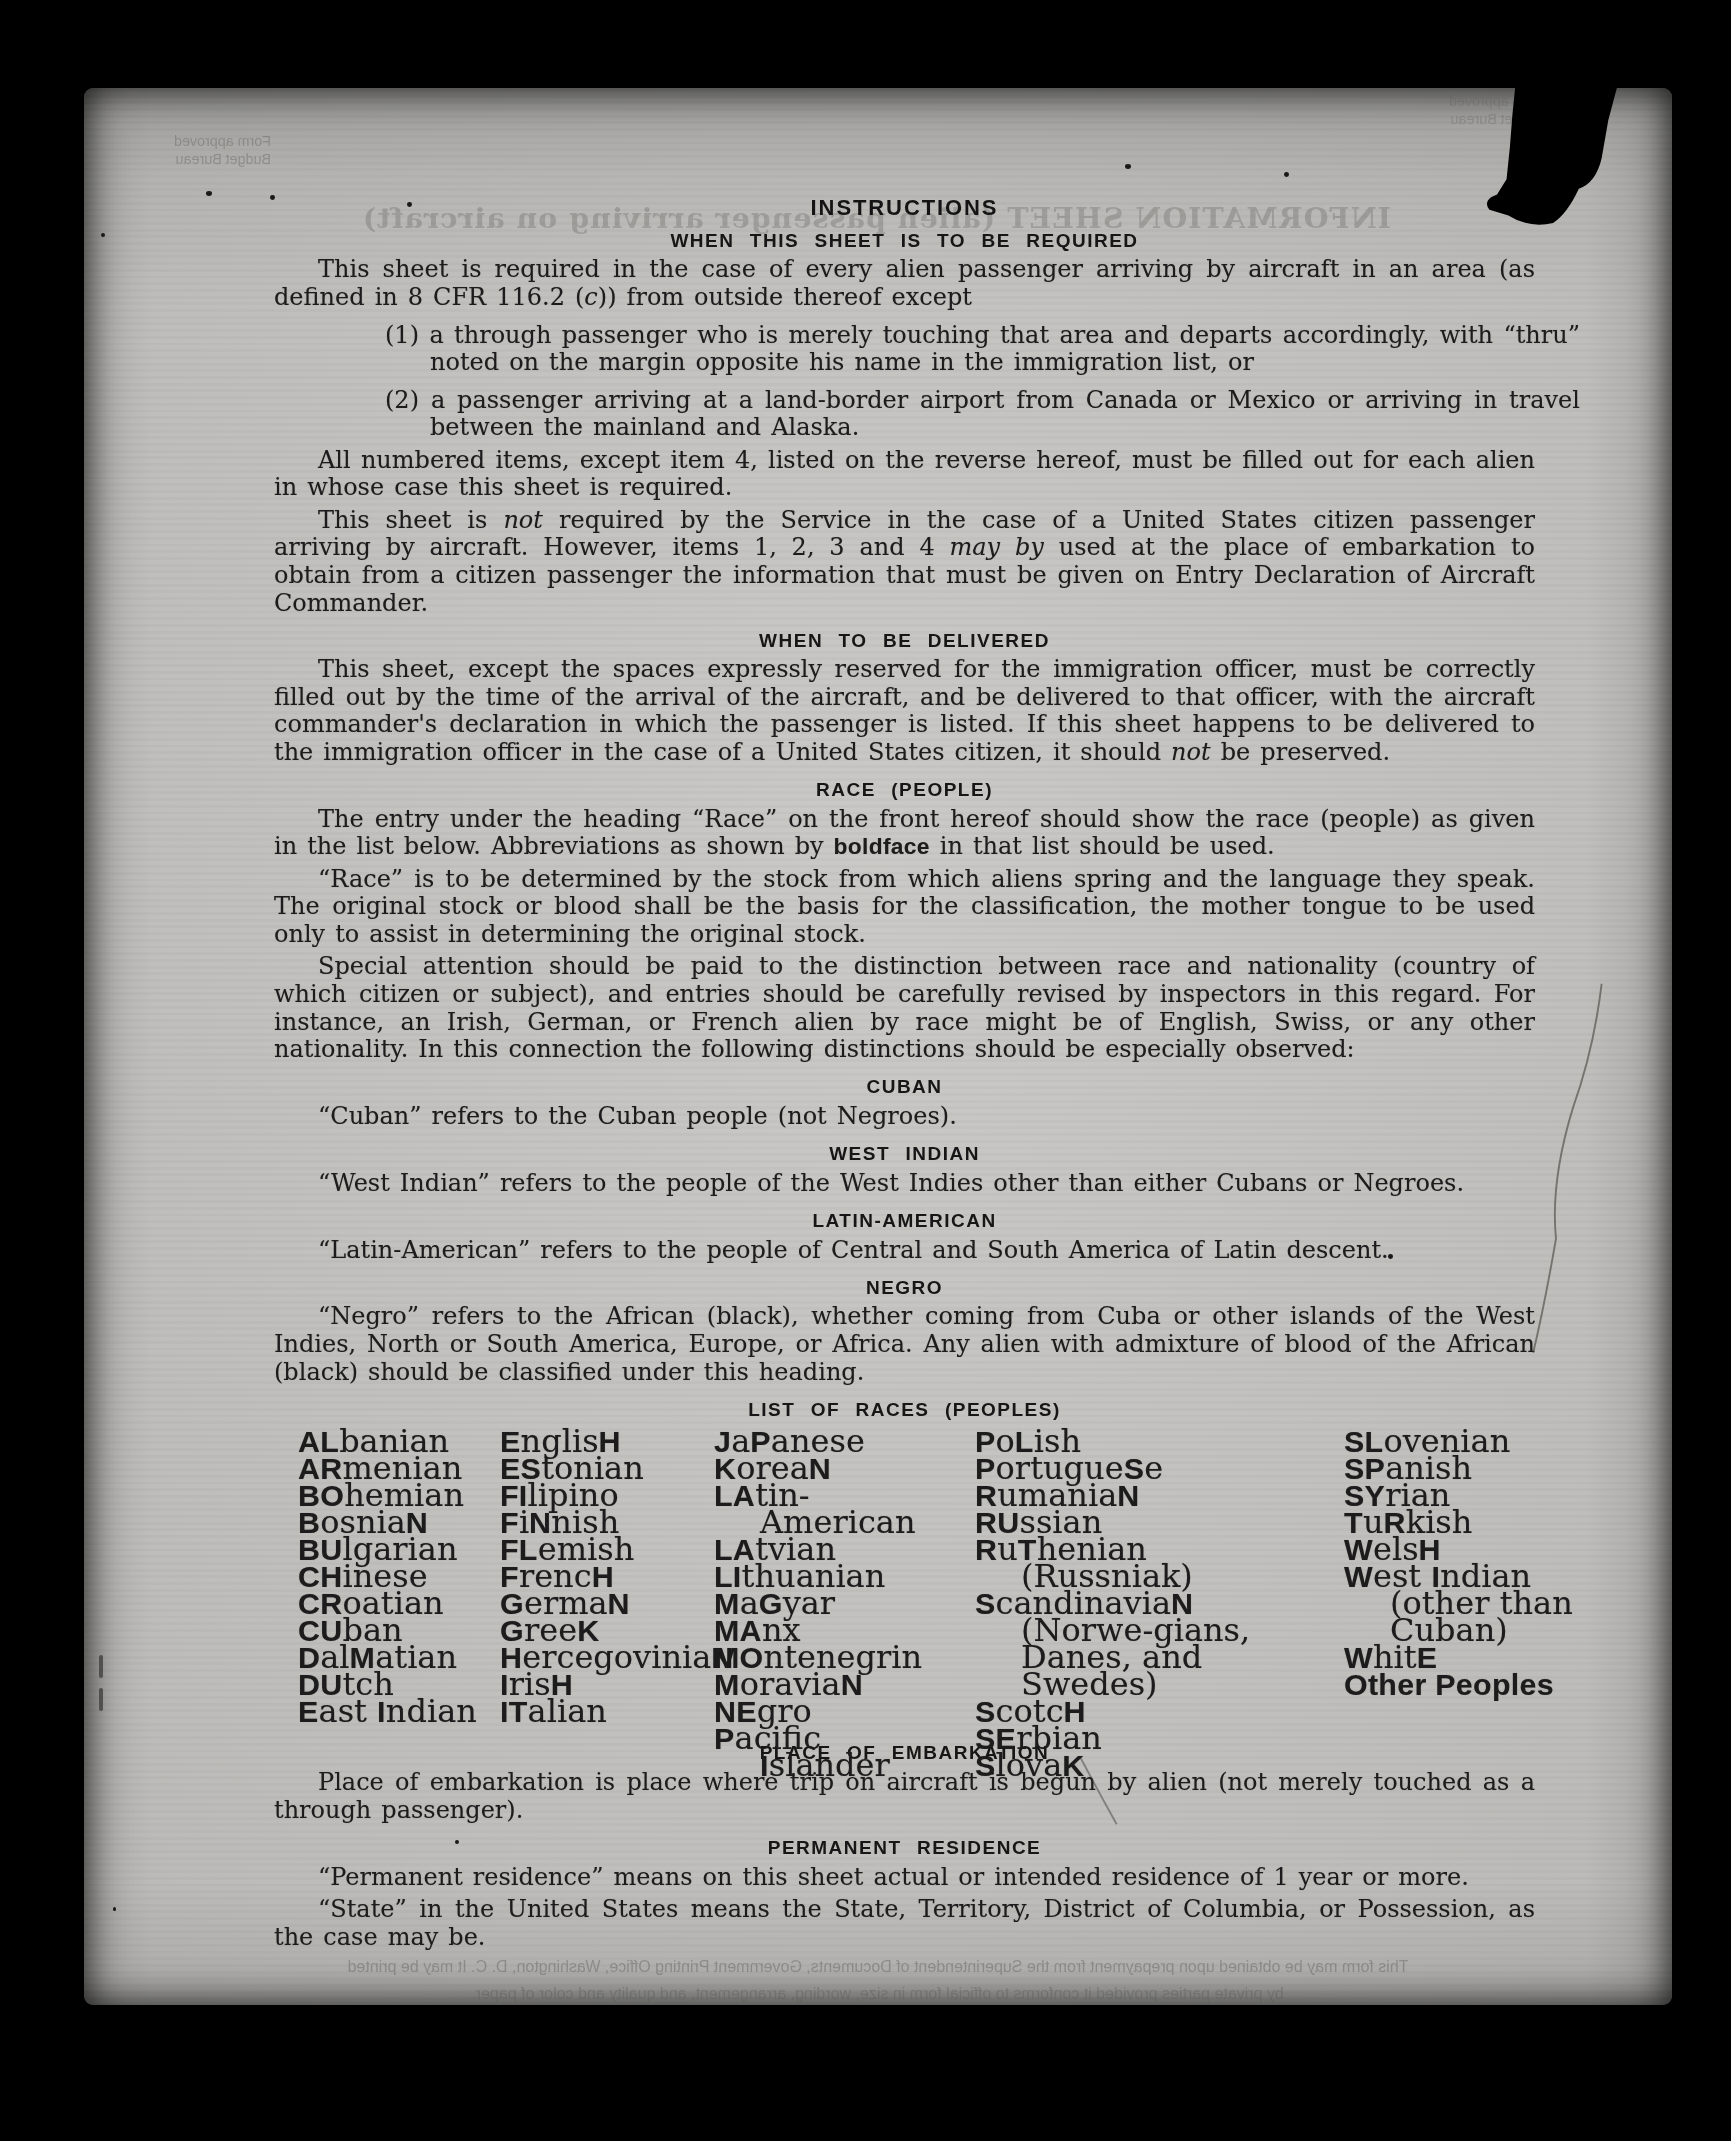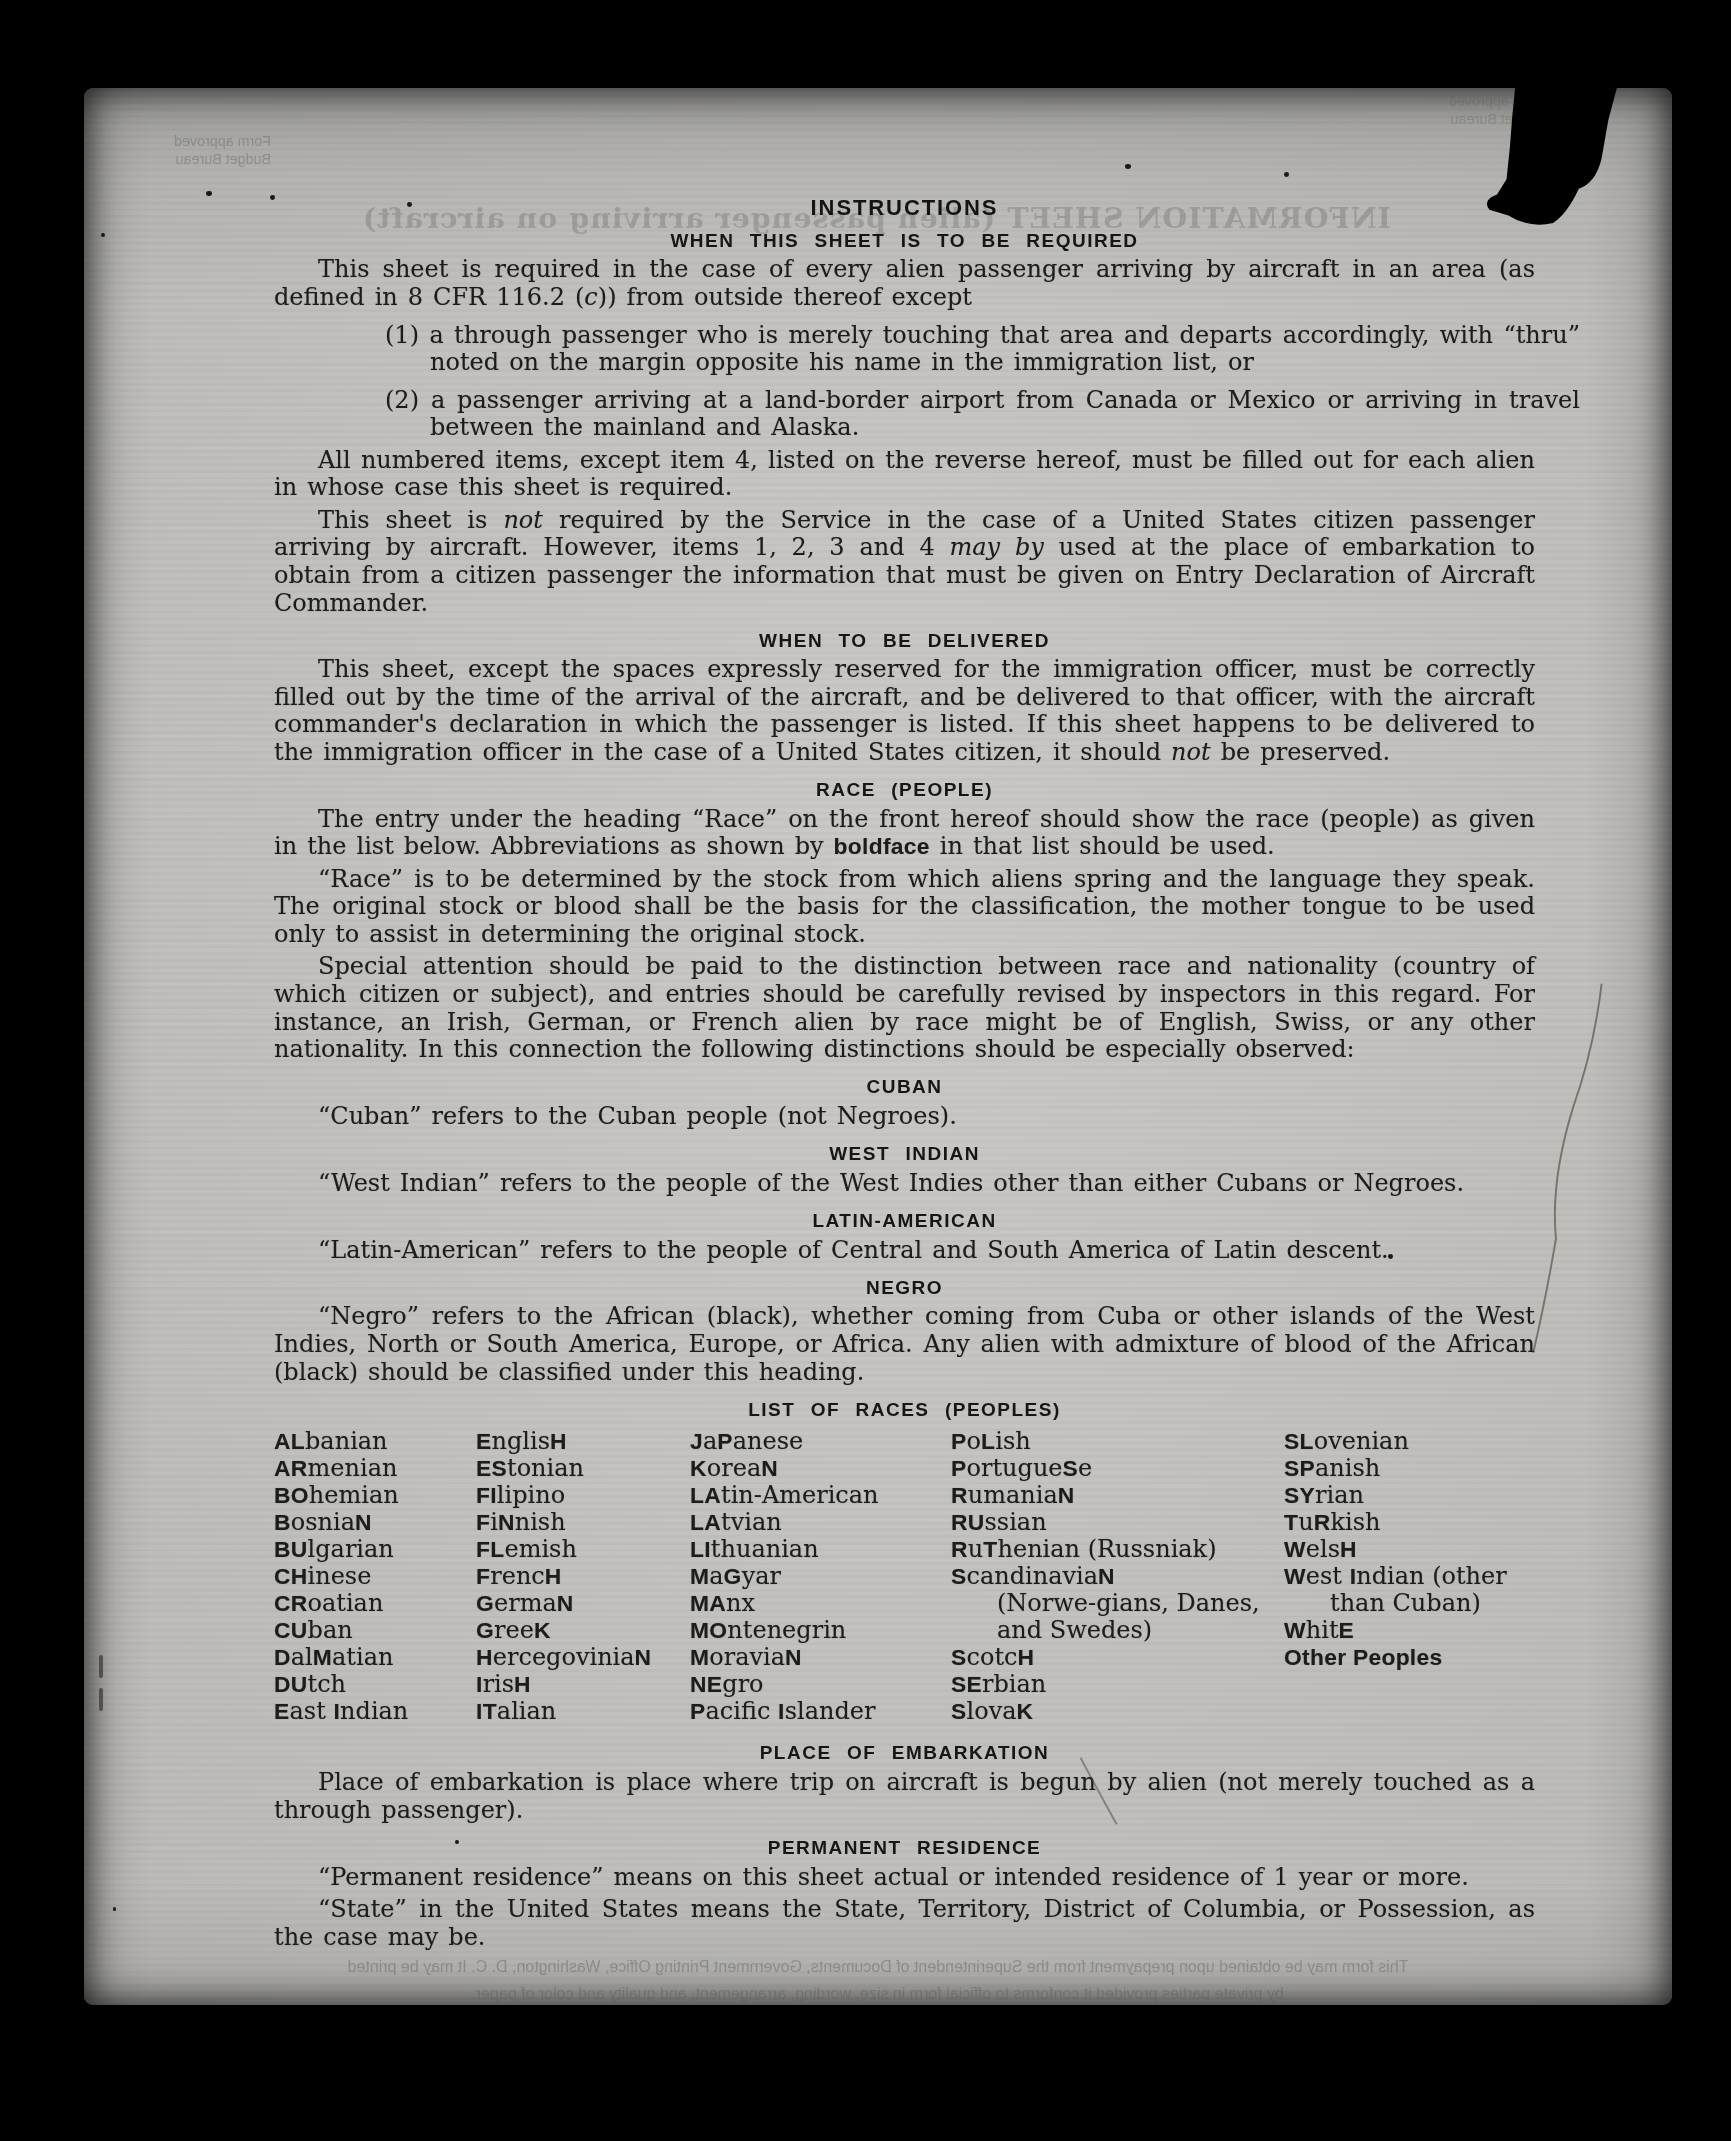--- a/index.html
+++ b/index.html
@@ -24,27 +24,27 @@
       letter-spacing:1.5px;word-spacing:8.6px;text-align:center;color:#161616;margin-top:11.4px;}
   .sh.first{margin-top:8.6px;}
   .p{font-size:24px;line-height:27.6px;text-align:justify;margin-top:4.8px;
      text-indent:44px;word-spacing:2.4px;text-shadow:0 0 1px rgba(20,20,20,.25);}
   .num-item{margin-left:111px;width:1150px;padding-left:45px;text-indent:-45px;
             font-size:24px;line-height:27.6px;text-align:justify;margin-top:10px;
             word-spacing:2.4px;text-shadow:0 0 1px rgba(20,20,20,.25);}
   i{font-style:italic;}
   .bf{font-family:"Liberation Sans",sans-serif;font-weight:700;font-size:.95em;letter-spacing:0.3px;}
   
-  .race-list{position:relative;height:302px;margin-top:7.6px;font-size:24px;}
+  .race-list{position:relative;height:302px;margin-top:7.6px;font-size:32px;margin-left:24px;}
   .race-col{position:absolute;top:0;}
   .race-col.c0{left:0;width:195px;}
   .race-col.c1{left:202px;width:226px;}
   .race-col.c2{left:416px;width:238px;}
   .race-col.c3{left:677px;width:316px;}
-  .race-col.c4{left:1010px;width:251px;}
+  .race-col.c4{left:1046px;width:251px;}
   .race-item{line-height:27px;padding-left:46px;text-indent:-46px;
              text-shadow:0 0 1px rgba(20,20,20,.3);}
   
   .ghost{position:absolute;color:#5b5b57;transform:scaleX(-1);filter:blur(0.6px);
          white-space:nowrap;z-index:1;}
   .ghost-header{left:285px;top:113px;width:1022px;font-size:28.5px;font-weight:700;
                 text-align:center;opacity:.30;letter-spacing:1px;}
   .ghost-corner{font-family:"Liberation Sans",sans-serif;font-size:14.3px;line-height:18px;opacity:.38;}
   .gc-left{left:90px;top:44px;}
   .gc-right{left:1365px;top:3.8px;opacity:.30;}

